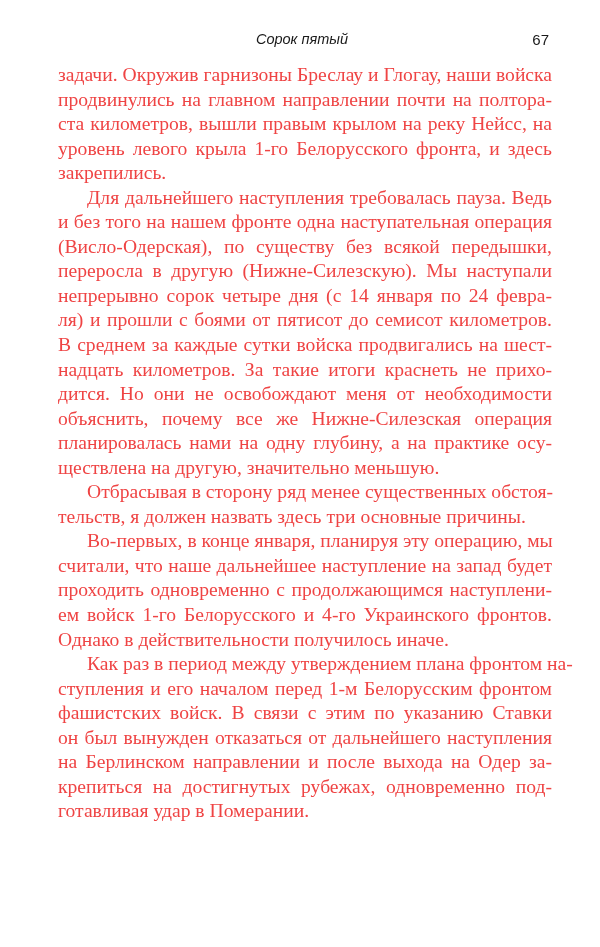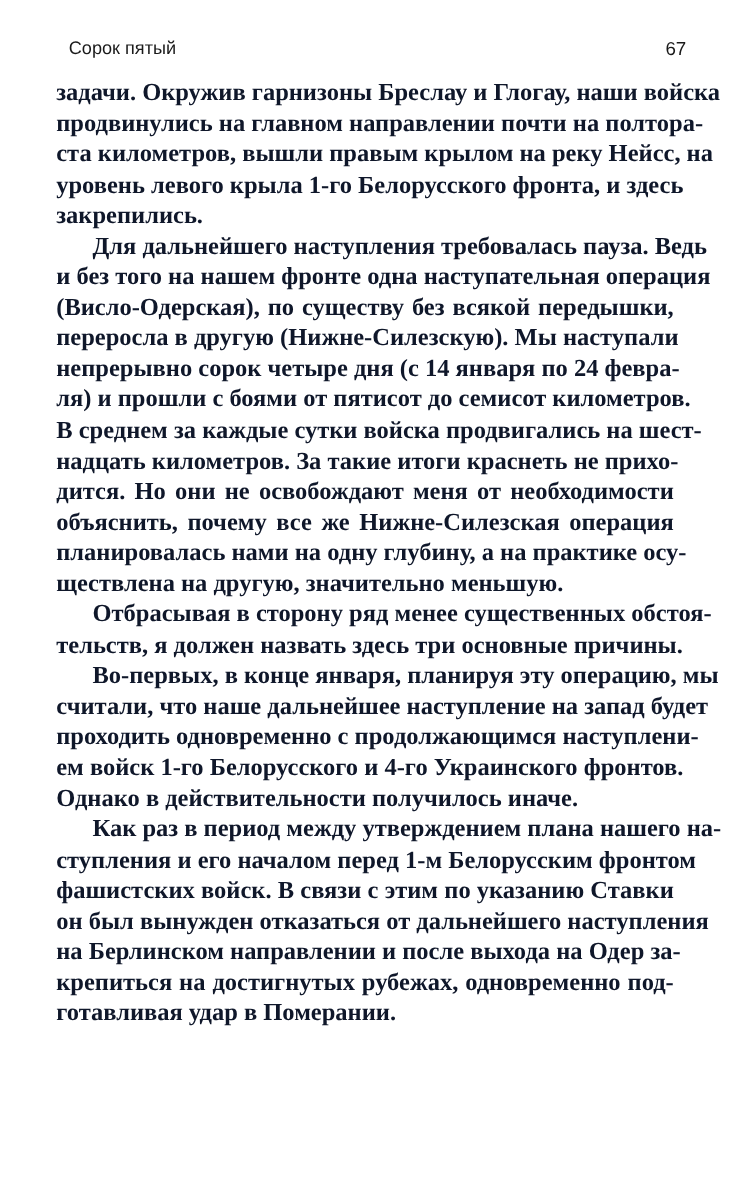--- a/index.html
+++ b/index.html
@@ -28,38 +28,39 @@
       width: 494px;
       height: 20px;
       font-family: "Liberation Sans", sans-serif;
       font-size: 14.5px;
       color: #1a1a1a;
     }
     .running-title {
       position: absolute;
       left: 0;
       right: 0;
+      text-align: center;
+      font-style: italic;
       top: 0;
     }
     .page-number {
       position: absolute;
       right: 0;
       top: 0;
       font-size: 15px;
     }
     .body-text {
       position: absolute;
       top: 63px;
-      left: 45px;
+      left: 58px;
       width: 494px;
       font-family: "Liberation Serif", serif;
       font-size: 19.6px;
       line-height: 24.55px;
-      color: #0f172a;
-      font-weight: bold;
+      color: #ef4444;
     }
     .line {
       display: block;
       height: 24.55px;
       white-space: nowrap;
       text-align: justify;
       text-align-last: justify;
       overflow: visible;
     }
     .line.indent {
@@ -111,21 +112,21 @@
 
     <div>
       <span class="line indent">Во-первых, в конце января, планируя эту операцию, мы</span>
       <span class="line">считали, что наше дальнейшее наступление на запад будет</span>
       <span class="line">проходить одновременно с продолжающимся наступлени-</span>
       <span class="line">ем войск 1-го Белорусского и 4-го Украинского фронтов.</span>
       <span class="line last">Однако в действительности получилось иначе.</span>
     </div>
 
     <div>
-      <span class="line indent">Как раз в период между утверждением плана нашего на-</span>
+      <span class="line indent">Как раз в период между утверждением плана фронтом на-</span>
       <span class="line">ступления и его началом перед 1-м Белорусским фронтом</span>
       <span class="line">фашистских войск. В связи с этим по указанию Ставки</span>
       <span class="line">он был вынужден отказаться от дальнейшего наступления</span>
       <span class="line">на Берлинском направлении и после выхода на Одер за-</span>
       <span class="line">крепиться на достигнутых рубежах, одновременно под-</span>
       <span class="line last">готавливая удар в Померании.</span>
     </div>
 
   </div>
 </div>

